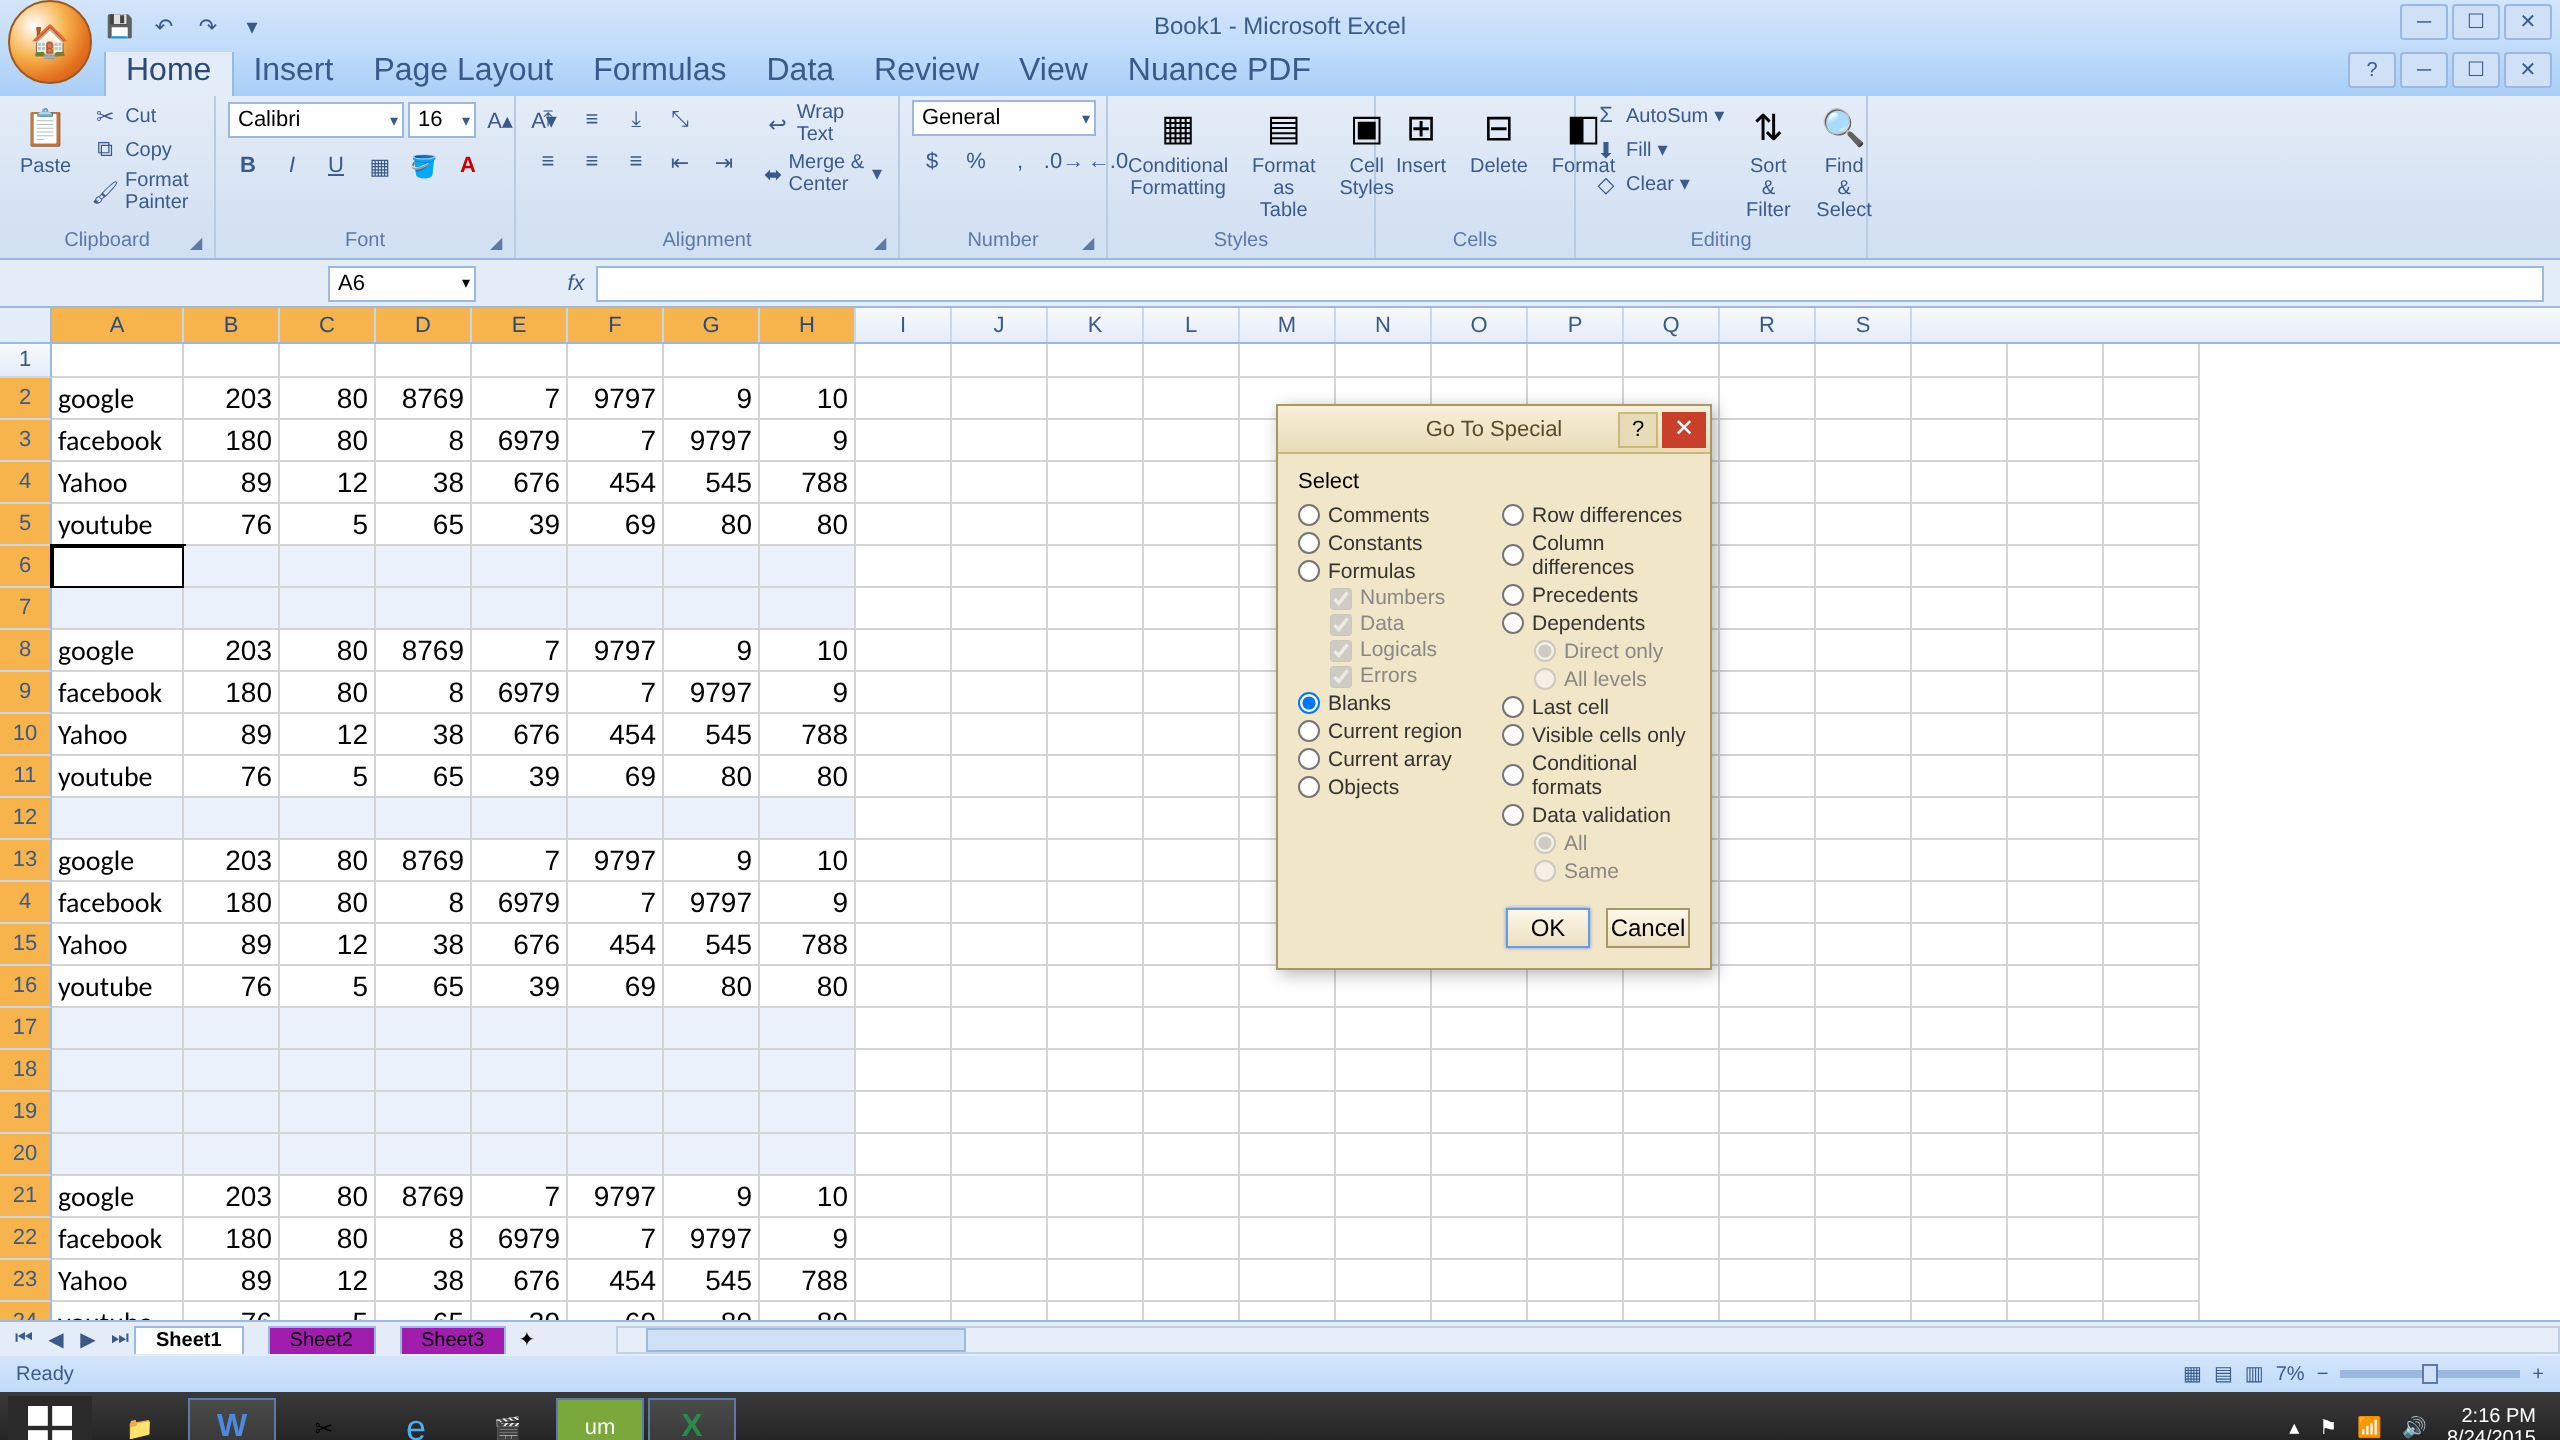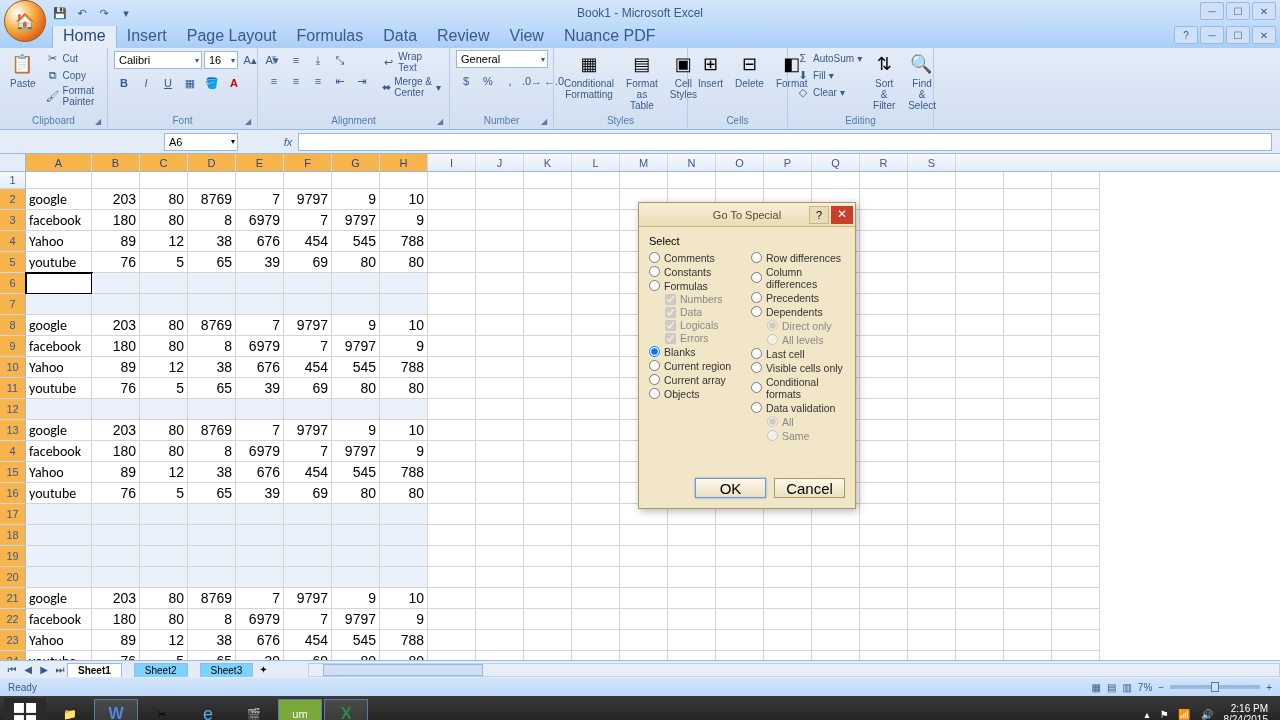--- a/index.html
+++ b/index.html
@@ -62,21 +62,21 @@
 .cell.txt { justify-content:flex-start; font-family:Calibri,sans-serif; }
 .cell.empty-sel { background:#eaf1fb; }
 .cell.active { outline:2px solid #000; outline-offset:-1px; background:#fff; }
 
 
 .sheetbar { height:18px; background:#e4ecf7; display:flex; align-items:center; border-top:1px solid #9ab8e0; font-size:10px; }
 .sheetnav { display:flex; margin-left:4px; }
 .sheetnav span { width:16px; text-align:center; color:#3a5a8a; cursor:pointer; }
 .sheettab { padding:1px 10px; background:#fff; border:1px solid #9ab8e0; border-bottom:none; margin-left:-1px; cursor:pointer; }
 .sheettab.active { background:#fff; font-weight:bold; }
-.sheettab.inactive { background:#7dd3fc;margin-left:12px; }
+.sheettab.inactive { background:#a21caf;margin-left:12px; }
 .hscroll { flex:1; margin-left:40px; height:14px; background:#e8eef7; border:1px solid #c0d0e4; position:relative; }
 .hscroll .thumb { position:absolute; left:14px; width:160px; top:0; bottom:0; background:#cfe0f7; border:1px solid #9ab8e0; }
 
 
 .statusbar { height:18px; background:linear-gradient(#d3e5fa,#bfdbfa); display:flex; align-items:center; justify-content:space-between; padding:0 8px; font-size:10px; color:#3a5a8a; }
 .zoom { display:flex; align-items:center; gap:6px; }
 .slider { width:90px; height:4px; background:#9ab8e0; position:relative; }
 .slider .sthumb { position:absolute; left:45%; top:-3px; width:8px; height:10px; background:#cfe0f7; border:1px solid #5a7aa8; }
 
 
@@ -98,21 +98,21 @@
 .dlg-body .lbl { margin-bottom:4px; }
 .dlg-cols { display:flex; gap:8px; }
 .dlg-col { flex:1; display:flex; flex-direction:column; gap:1px; }
 .radio-row { display:flex; align-items:center; gap:4px; font-size:10.5px; color:#333; padding:0.5px 0; }
 .radio-row input { width:11px; height:11px; }
 .radio-row.sub { padding-left:16px; }
 .radio-row.disabled { color:#888; }
 .chk-row { display:flex; align-items:center; gap:4px; font-size:10.5px; padding-left:16px; color:#888; }
 .chk-row input { width:11px; height:11px; }
 .dlg-btns { display:flex; justify-content:flex-end; gap:8px; padding:6px 10px 10px; }
-.dlg-btn { width:71px; height:20px; border:1px solid #a89868; background:linear-gradient(#fdf8ea,#ece0c0); font-size:15px; cursor:pointer;margin-top:24px; }
+.dlg-btn { width:42px; height:20px; border:1px solid #a89868; background:linear-gradient(#fdf8ea,#ece0c0); font-size:12px; cursor:pointer; }
 .dlg-btn.primary { border:1px solid #6a9ae0; box-shadow:0 0 2px #6a9ae0; }
 
 .underlined { }
 </style>
 </head>
 <body>
 
 <div class="titlebar">
   <div class="office-btn">
       <span>🏠</span>

